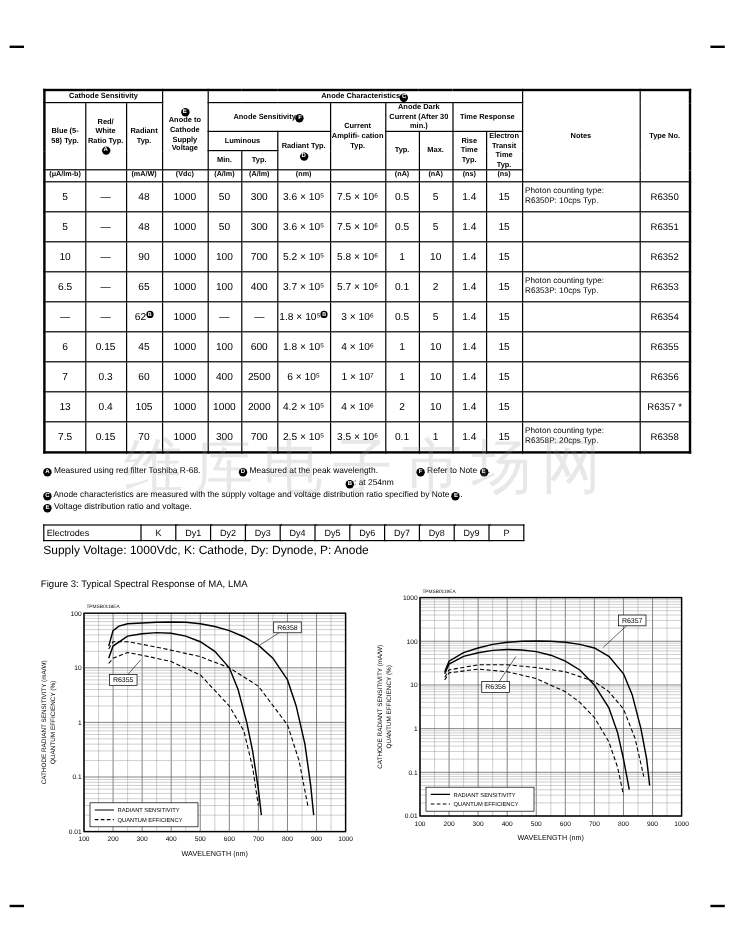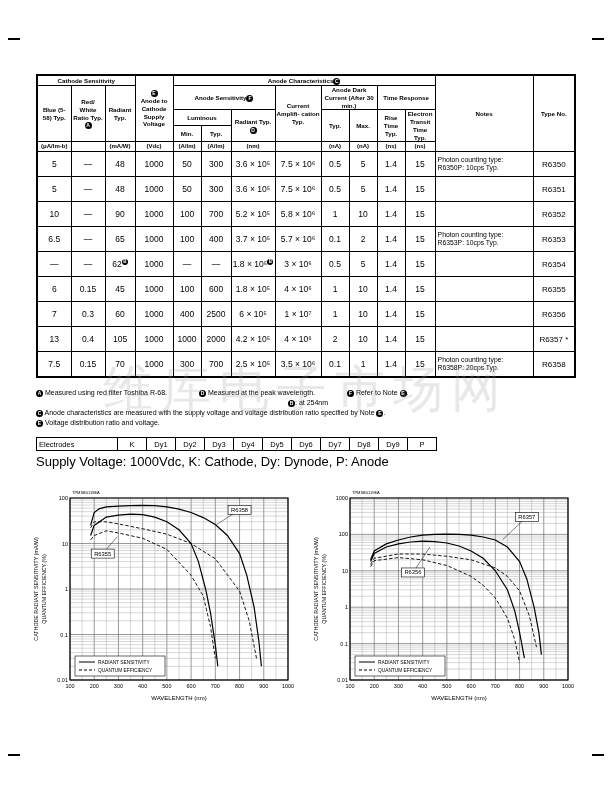--- a/index.html
+++ b/index.html
@@ -25,21 +25,21 @@
   .footnotes{position:absolute;left:36px;top:388px;width:548px;font-size:7px;line-height:1.45;}
   .fn-row{display:flex;gap:32px;}
   .fn-b{margin-left:252px;}
   .fn-c{width:420px;}
 
   
   .etable-wrap{position:absolute;left:36px;top:437px;}
   table.etable{border-collapse:collapse;}
   .etable td{border:1px solid #000;text-align:center;font-size:7.5px;height:12px;padding:0 2px;}
   .etable td.elabel{text-align:left;width:76px;margin-top:32px;}
-  .supply-note{margin-top:3px;font-size:13px;}
+  .supply-note{margin-top:3px;font-size:10px;}
 
   
   .figure{position:absolute;top:482px;width:276px;}
   #fig3{left:30px;} #fig4{left:310px;}
   .fig-title{font-size:8px;margin:0 0 4px 4px;}
   svg{font-family:"Liberation Sans",sans-serif;}
 
   
   .watermark{position:absolute;top:356px;left:306px;transform:translateX(-50%);
      font-size:50px;letter-spacing:8px;color:#9a9a9a;opacity:.22;white-space:nowrap;
@@ -295,20 +295,21 @@
             <td colspan="2" style="width: 24px;">Dy8</td>
             <td colspan="2" style="width: 24px;">Dy9</td>
             <td colspan="2" style="width: 24px;">P</td>
           </tr>
     </tbody>
       </table>
     <div class="supply-note">Supply Voltage: 1000Vdc, K: Cathode, Dy: Dynode, P: Anode</div>
   </div>
 
   <div class="figure" id="fig3">
+    <div class="fig-title">Figure 3: Typical Spectral Response of MA, LMA</div>
     <div><svg width="272" height="232">
           <clipPath id="figure3-clip">
             <rect x="40" y="16" width="218" height="182"></rect>
           </clipPath>
           <line x1="40" y1="16" x2="40" y2="198" stroke="#555" stroke-width="0.6"></line>
           <line x1="52.111111111111114" y1="16" x2="52.111111111111114" y2="198" stroke="#999" stroke-width="0.4"></line>
           <line x1="64.22222222222223" y1="16" x2="64.22222222222223" y2="198" stroke="#555" stroke-width="0.6"></line>
           <line x1="76.33333333333333" y1="16" x2="76.33333333333333" y2="198" stroke="#999" stroke-width="0.4"></line>
           <line x1="88.44444444444444" y1="16" x2="88.44444444444444" y2="198" stroke="#555" stroke-width="0.6"></line>
           <line x1="100.55555555555556" y1="16" x2="100.55555555555556" y2="198" stroke="#999" stroke-width="0.4"></line>

